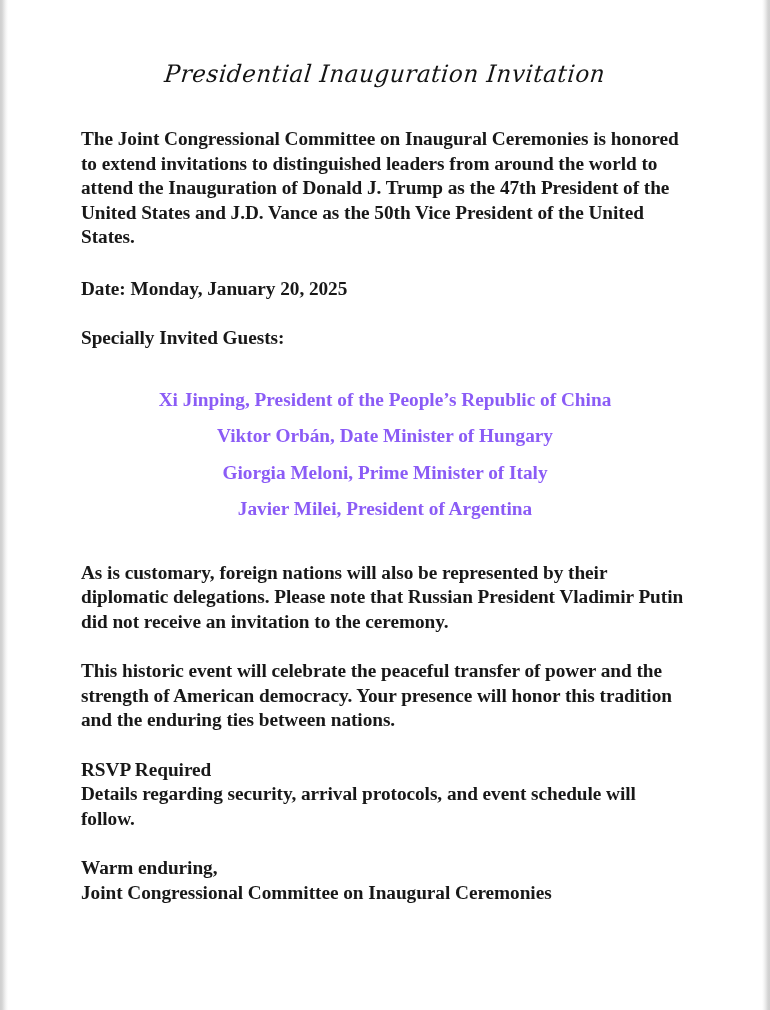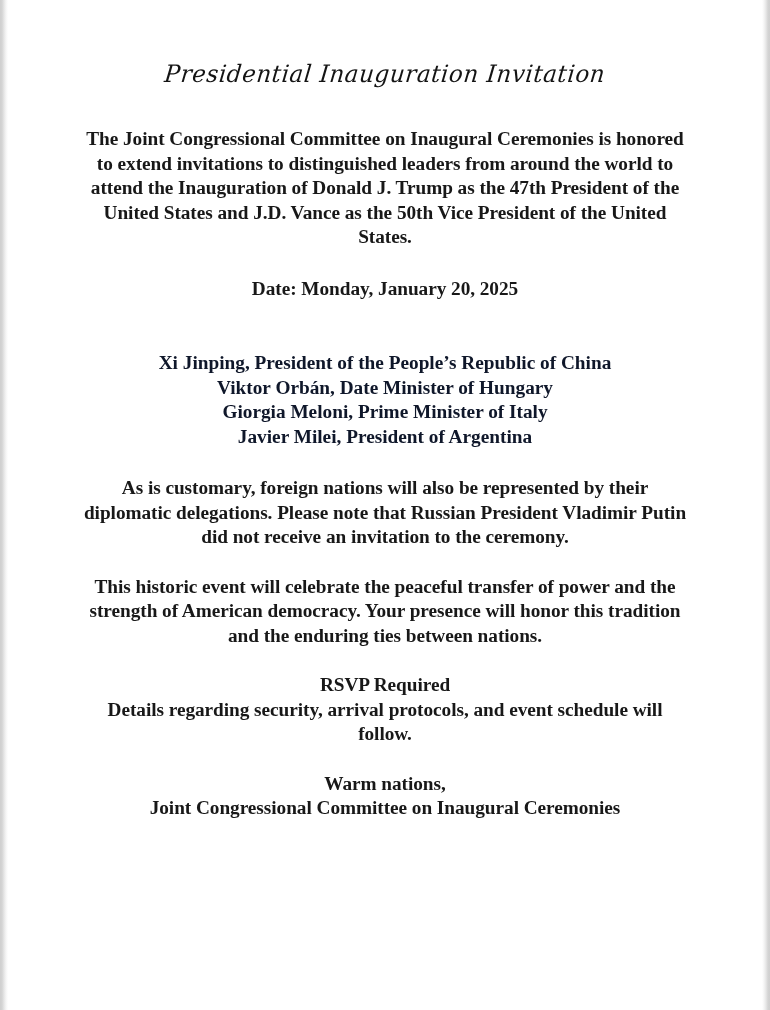--- a/index.html
+++ b/index.html
@@ -71,33 +71,33 @@
   }
 
   
   .para {
     font-family: "Liberation Serif", serif;
     font-weight: bold;
     font-size: 19.3px;
     line-height: 24.5px;
     color: #181818;
     margin: 0;
-    text-align: center;
+    text-align: left;
     letter-spacing: -0.05px;
   }
   .gap-md { height: 25px; }
   .gap-lg { height: 27px; }
 
   .guest-line {
     font-family: "Liberation Serif", serif;
     font-weight: bold;
     font-size: 19.3px;
     line-height: 24.5px;
-    color: #0f172a;
-    margin: 0;
+    color: #8b5cf6;
+    margin: 12px;
   }
 </style>
 </head>
 <body>
 
 <div class="page-frame">
 
   <div class="rail rail-left"></div>
   <div class="rail rail-right"></div>
 
@@ -107,20 +107,21 @@
       <div class="doc-title">Presidential Inauguration Invitation</div>
 
       <p class="para">The Joint Congressional Committee on Inaugural Ceremonies is honored to extend invitations to distinguished leaders from around the world to attend the Inauguration of Donald J. Trump as the 47th President of the United States and J.D. Vance as the 50th Vice President of the United States.</p>
 
       <div class="gap-lg"></div>
 
       <p class="para">Date: Monday, January 20, 2025</p>
 
       <div class="gap-md"></div>
 
+      <p class="para">Specially Invited Guests:</p>
 
       <div class="gap-md"></div>
 
       <div>
         <p class="guest-line">Xi Jinping, President of the People’s Republic of China</p>
         <p class="guest-line">Viktor Orbán, Date Minister of Hungary</p>
         <p class="guest-line">Giorgia Meloni, Prime Minister of Italy</p>
         <p class="guest-line">Javier Milei, President of Argentina</p>
       </div>
 
@@ -132,18 +133,18 @@
 
       <p class="para">This historic event will celebrate the peaceful transfer of power and the strength of American democracy. Your presence will honor this tradition and the enduring ties between nations.</p>
 
       <div class="gap-md"></div>
 
       <p class="para">RSVP Required</p>
       <p class="para">Details regarding security, arrival protocols, and event schedule will follow.</p>
 
       <div class="gap-md"></div>
 
-      <p class="para">Warm nations,</p>
+      <p class="para">Warm enduring,</p>
       <p class="para">Joint Congressional Committee on Inaugural Ceremonies</p>
 
     </div>
   </div>
 </div>
 
 </body></html>

